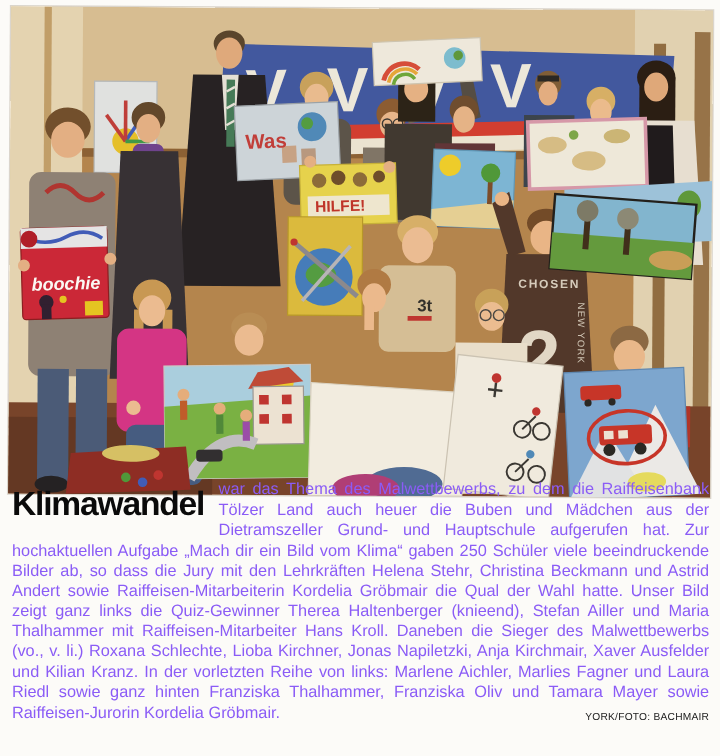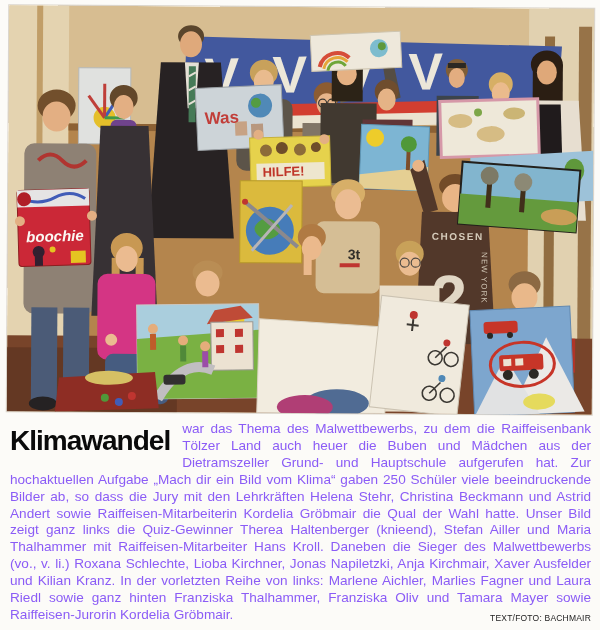--- a/index.html
+++ b/index.html
@@ -1,21 +1,21 @@
 <!DOCTYPE html>
 <html><head>
 <meta charset="utf-8">
 <style>
   html,body{margin:0;padding:0;}
   .page{position:relative;width:600px;height:630px;background:#fcfbf8;overflow:hidden;
         font-family:"Liberation Sans",sans-serif;color:#111;}
   .photo-wrap{position:absolute;left:8px;top:7px;width:585px;height:406px;
         transform:rotate(0.35deg);box-shadow:0 0 0 1px rgba(120,100,70,.25);}
   .photo-wrap svg{display:block;}
-  .caption{position:absolute;left:10px;right:9px;top:421px;}
+  .caption{position:absolute;left:10px;right:9px;top:400px;}
   .headline{float:left;margin:6px 12px 6px 0;font-size:28px;line-height:28px;
         font-weight:bold;letter-spacing:-1px;color:#0a0a0a;}
   .body-text{font-size:13.6px;line-height:16.9px;text-align:justify;color:#8b5cf6;
         margin:0;}
   .credit{position:absolute;right:0;bottom:1px;font-size:8.5px;letter-spacing:.2px;
         color:#222;background:transparent;}
   text{font-family:"Liberation Sans","DejaVu Sans",sans-serif;}
 </style>
 </head>
 <body>
@@ -348,16 +348,16 @@
       <circle cx="125" cy="390" r="4" fill="#c03030"></circle>
     </g>
 
     <rect x="0" y="0" width="585" height="406" fill="#c08030" opacity="0.06"></rect>
   </svg>
   </div>
 
   <div class="caption">
     <div class="headline">Klimawandel</div>
     <p class="body-text">war das Thema des Malwettbewerbs, zu dem die Raiffeisenbank Tölzer Land auch heuer die Buben und Mädchen aus der Dietramszeller Grund- und Hauptschule aufgerufen hat. Zur hochaktuellen Aufgabe „Mach dir ein Bild vom Klima“ gaben 250 Schüler viele beeindruckende Bilder ab, so dass die Jury mit den Lehrkräften Helena Stehr, Christina Beckmann und Astrid Andert sowie Raiffeisen-Mitarbeiterin Kordelia Gröbmair die Qual der Wahl hatte. Unser Bild zeigt ganz links die Quiz-Gewinner Therea Haltenberger (knieend), Stefan Ailler und Maria Thalhammer mit Raiffeisen-Mitarbeiter Hans Kroll. Daneben die Sieger des Malwettbewerbs (vo., v. li.) Roxana Schlechte, Lioba Kirchner, Jonas Napiletzki, Anja Kirchmair, Xaver Ausfelder und Kilian Kranz. In der vorletzten Reihe von links: Marlene Aichler, Marlies Fagner und Laura Riedl sowie ganz hinten Franziska Thalhammer, Franziska Oliv und Tamara Mayer sowie Raiffeisen-Jurorin Kordelia Gröbmair.</p>
-    <span class="credit">TEXT/FOTO: BACHMAIR</span>
+    <span class="credit">YORK/FOTO: BACHMAIR</span>
   </div>
 
 </div>
 
 </body></html>

